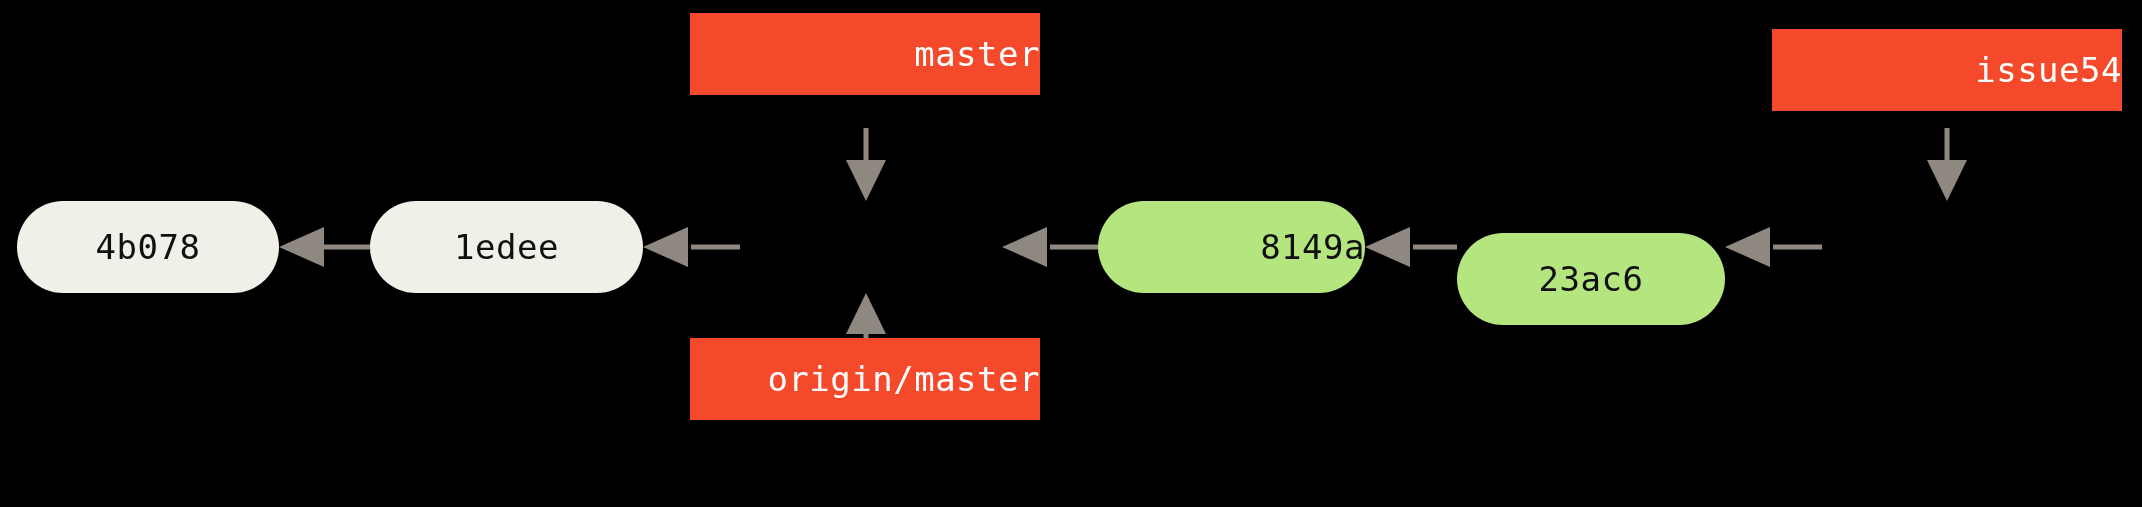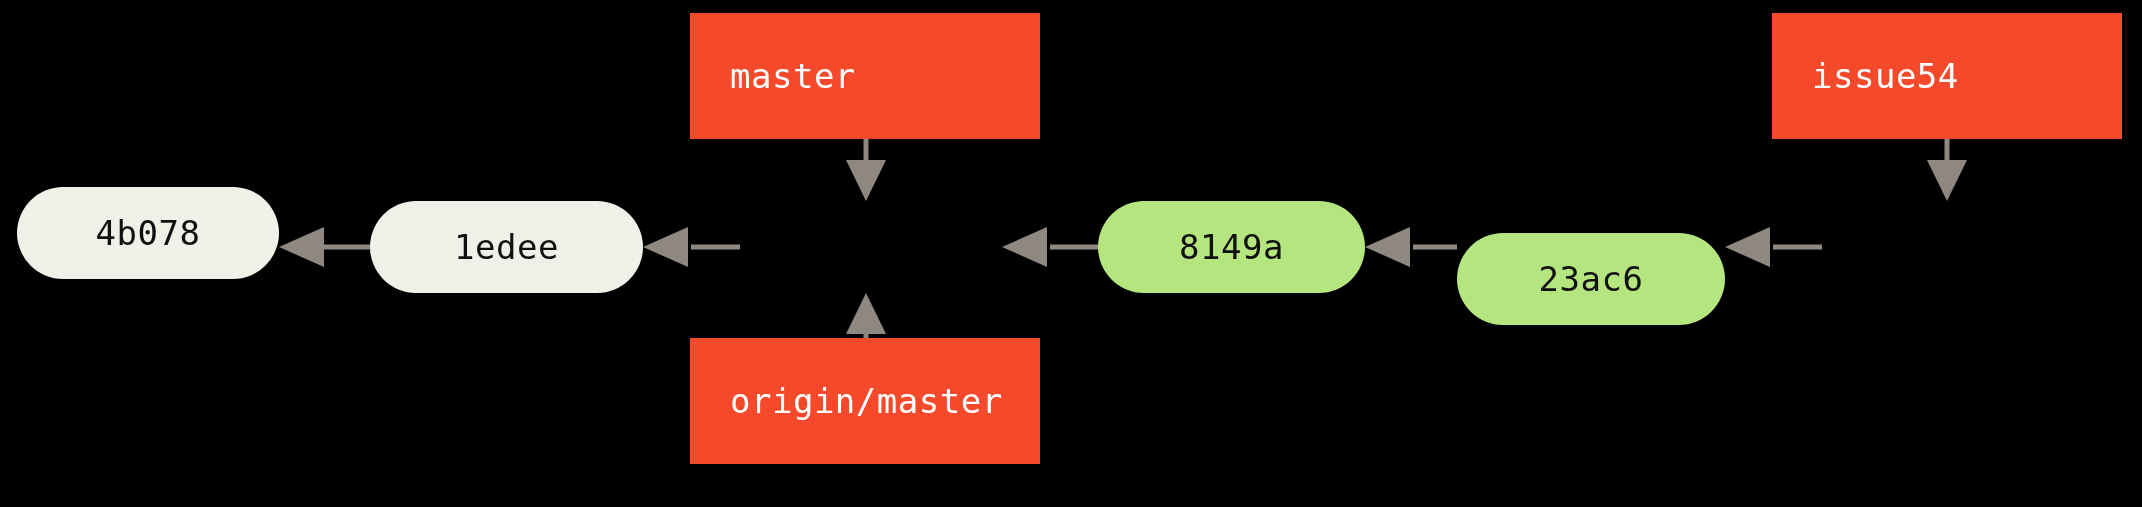--- a/index.html
+++ b/index.html
@@ -31,31 +31,30 @@
     color: #101010;
     box-sizing: border-box;
     user-select: none;
   }
   .commit.cream { background: #F0EFE8; }
   .commit.green { background: #B5E57F; }
 
   
   .reflabel {
     position: absolute;
-    height: 126px;
+    height: 82px;
     background: #F4492A;
     display: flex;
     align-items: center;
-    justify-content: flex-start;
+    justify-content: flex-end;
     font-size: 34px;
     letter-spacing: 0.5px;
     color: #FFFFFF;
     box-sizing: border-box;
     user-select: none;
-    padding-left: 40px;
   }
 
   
   #edges {
     position: absolute;
     left: 0;
     top: 0;
     width: 2142px;
     height: 507px;
     pointer-events: none;
@@ -110,43 +109,43 @@
       <line class="edge-line" x1="866" y1="358" x2="866" y2="328"></line>
       <polygon class="edge-head" points="866,293 846,334 886,334"></polygon>
     </g>
 
     <g>
       <line class="edge-line" x1="1947" y1="128" x2="1947" y2="165"></line>
       <polygon class="edge-head" points="1947,201 1927,160 1967,160"></polygon>
     </g>
   </svg>
 
-  <div class="commit cream" style="left:17px; top:187px; width:262px;">
+  <div class="commit cream" style="left:17px; top:201px; width:262px;">
     <span>4b078</span>
   </div>
 
   <div class="commit cream" style="left:370px; top:201px; width:273px;">
     <span>1edee</span>
   </div>
 
 
-  <div class="commit green" style="left:1098px; top:201px; width:267px;">
+  <div class="commit green" style="left:1098px; top:201px; width:267px;justify-content:flex-end;">
     <span>8149a</span>
   </div>
 
   <div class="commit green" style="left:1457px; top:201px; width:268px;margin-top:32px;">
     <span>23ac6</span>
   </div>
 
 
   <div class="reflabel" style="left:690px; top:13px; width:350px;">
     <span>master</span>
   </div>
 
   <div class="reflabel" style="left:690px; top:338px; width:350px;">
     <span>origin/master</span>
   </div>
 
-  <div class="reflabel" style="left:1772px; top:13px; width:350px;">
+  <div class="reflabel" style="left:1772px; top:29px; width:350px;">
     <span>issue54</span>
   </div>
 
 </div>
 
 </body></html>

